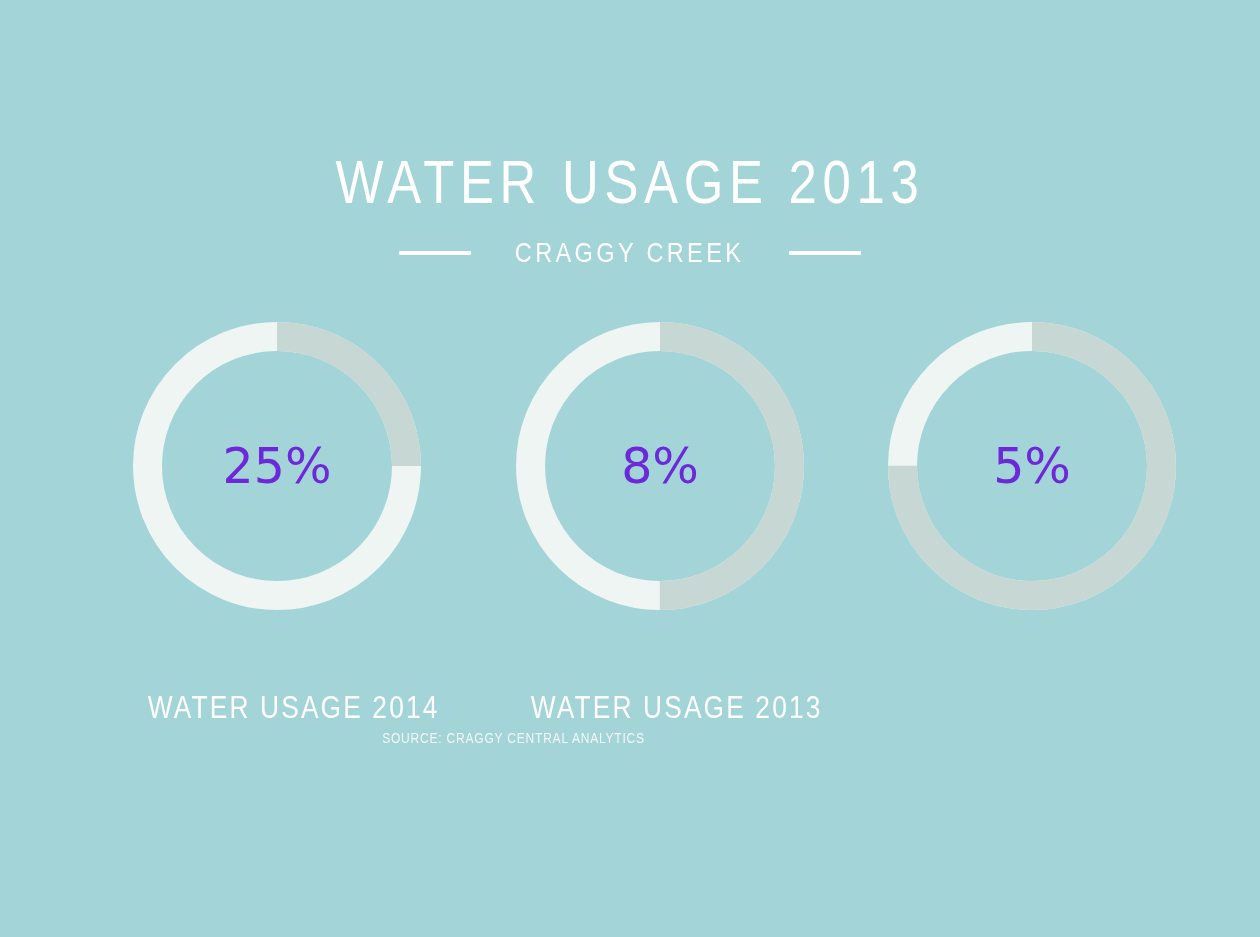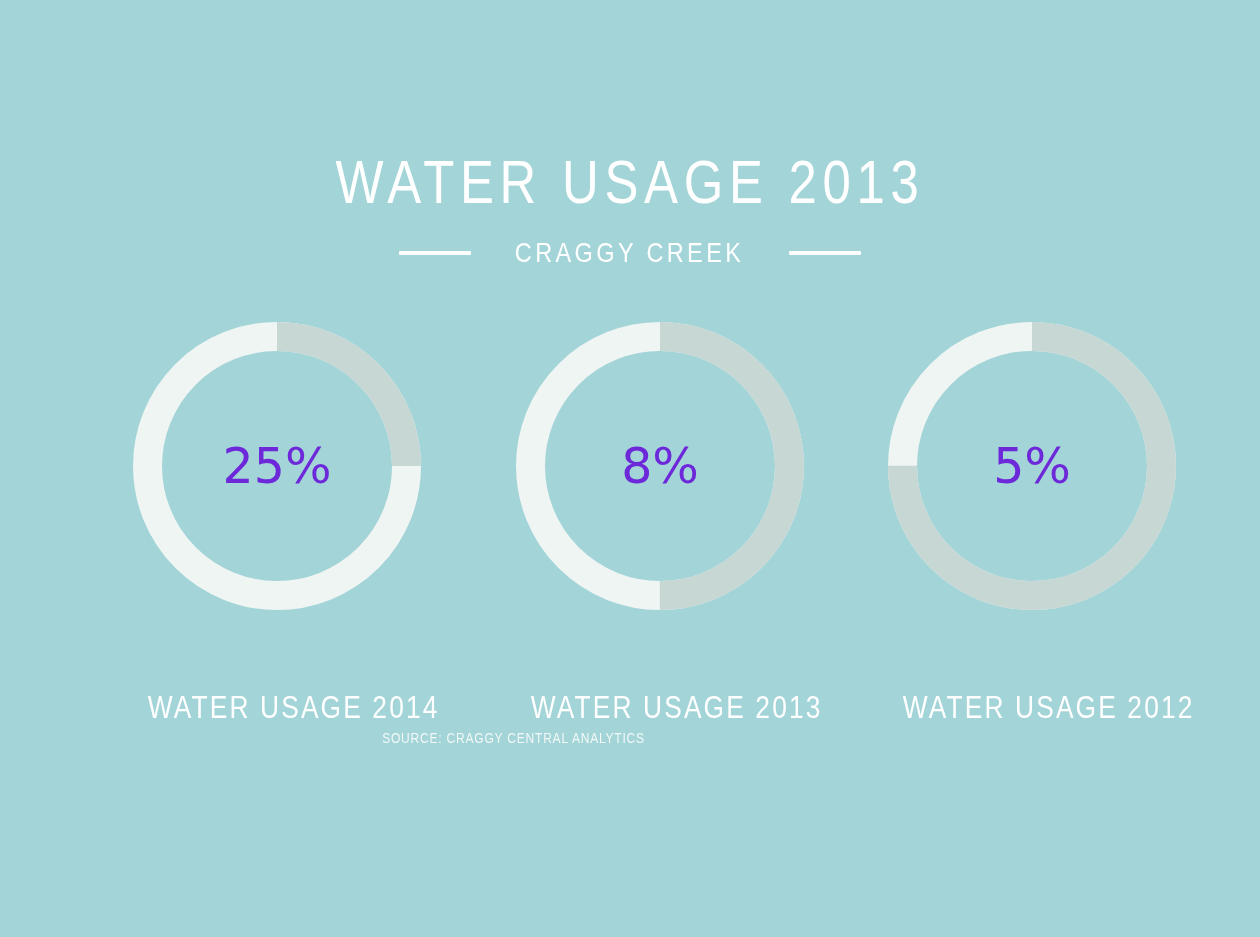--- a/index.html
+++ b/index.html
@@ -228,22 +228,19 @@
 
   </div>
 
   <div class="captions">
     <div class="caption c0">
       <span class="caption-text">WATER USAGE 2014</span>
     </div>
     <div class="caption c1">
       <span class="caption-text">WATER USAGE 2013</span>
     </div>
-    <div class="caption c2">
-      <span class="caption-text">WATER USAGE 2012</span>
-    </div>
   </div>
 
   <div class="source">
     <span class="source-text">SOURCE: CRAGGY CENTRAL ANALYTICS</span>
   </div>
 
 </div>
 
 </body></html>

